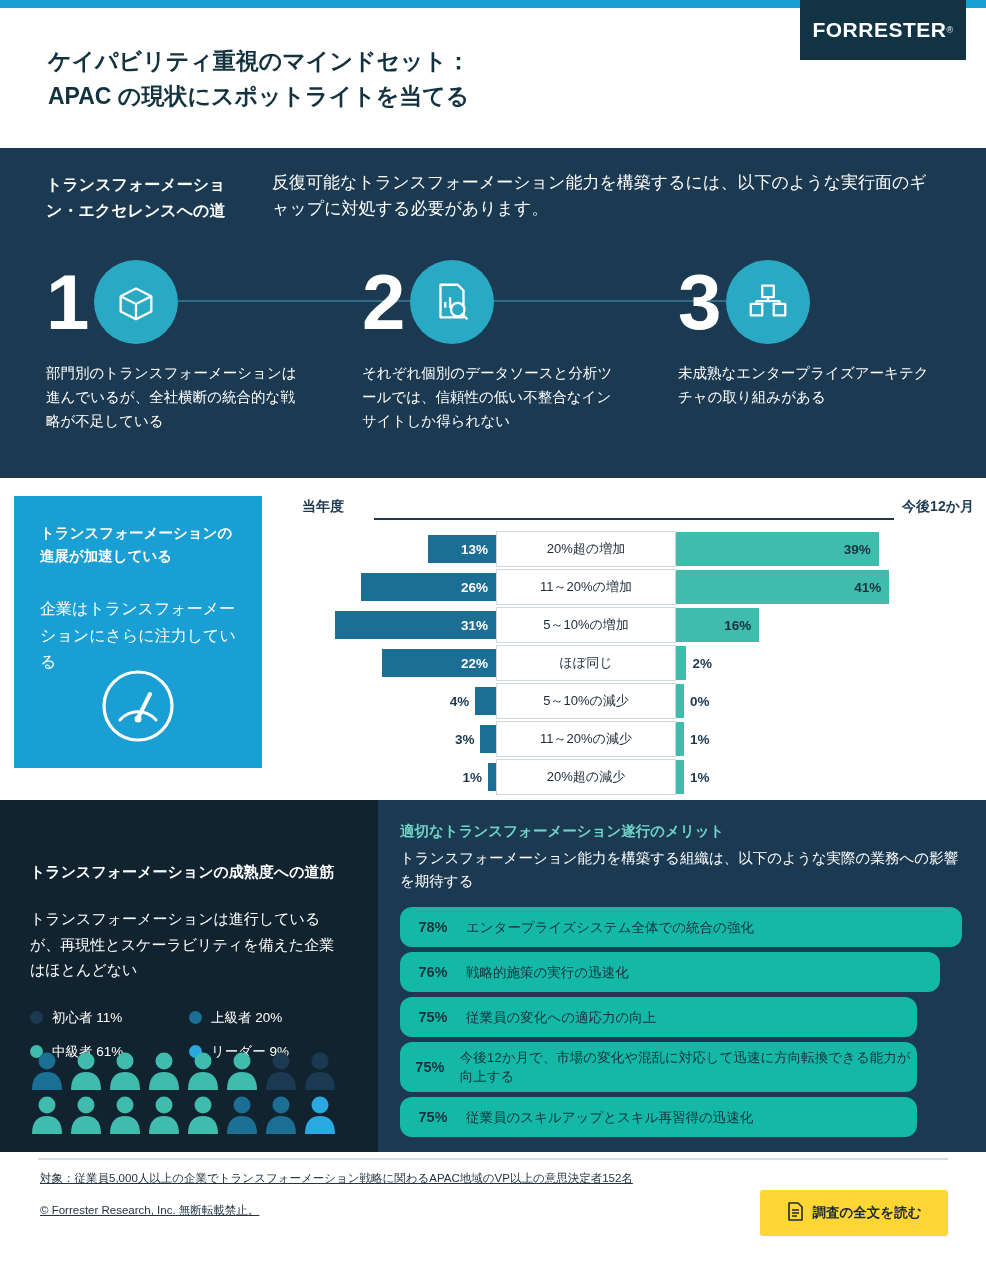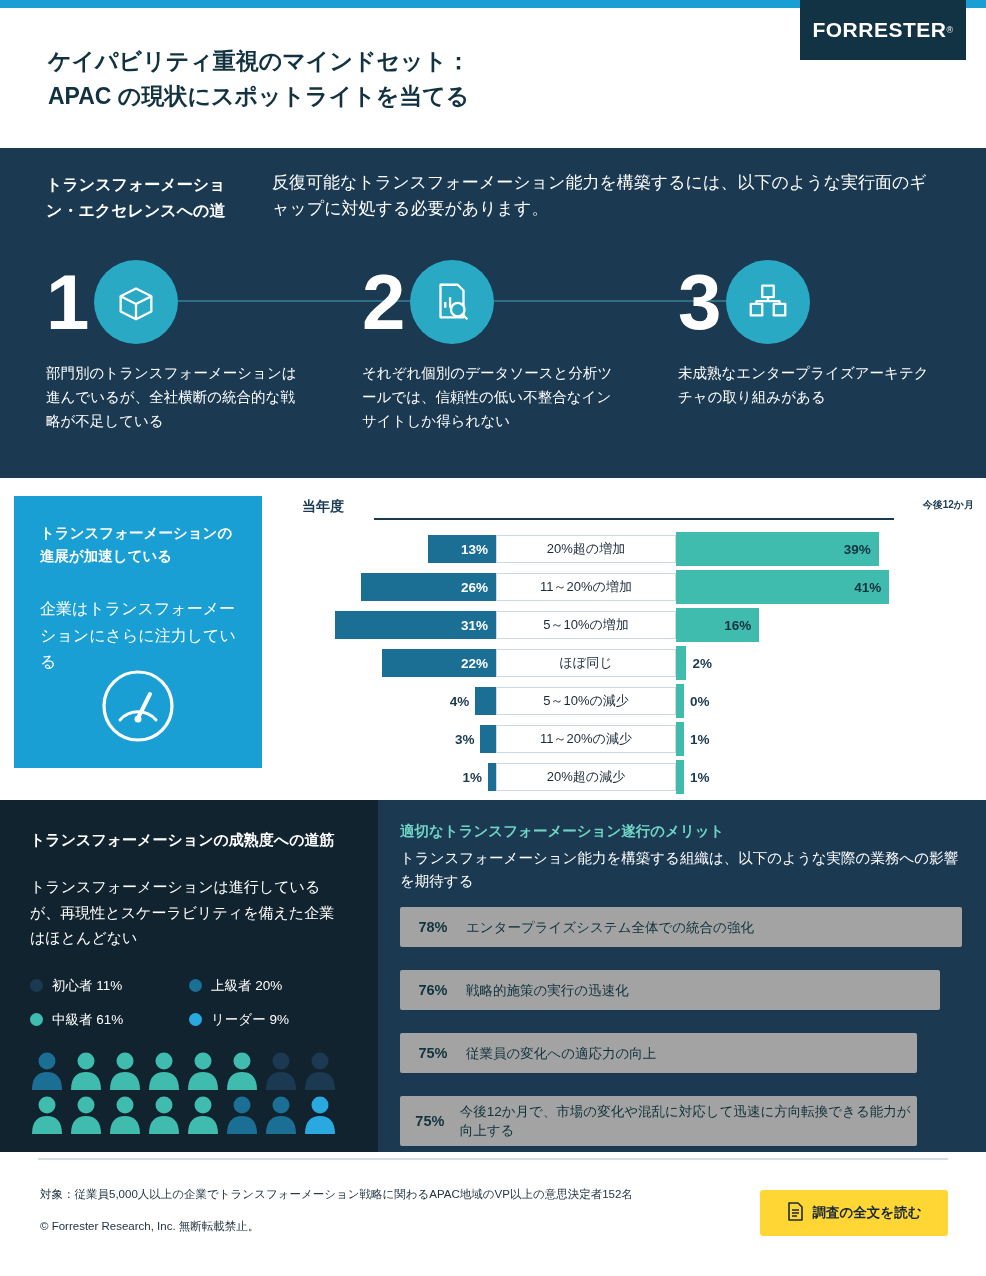--- a/index.html
+++ b/index.html
@@ -79,89 +79,89 @@
   }
   .chart-side-h { font-size: 14.5px; font-weight: bold; line-height: 1.6; }
   .chart-side-p { margin-top: 28px; font-size: 16px; line-height: 1.65; }
   .gauge { position: absolute; bottom: 18px; left: 80px; width: 88px; height: 88px; }
 
   .chart-area { position: absolute; top: 10px; left: 278px; width: 700px; height: 300px; }
   .chart-hdr-left {
     position: absolute; top: 10px; left: 24px; font-size: 14px; font-weight: bold; color: #1b3a52;
   }
   .chart-hdr-right {
-    position: absolute; top: 10px; right: 4px; font-size: 10px; font-weight: bold; color: #1b3a52;
+    position: absolute; top: 10px; right: 4px; font-size: 14px; font-weight: bold; color: #1b3a52;
   }
   .chart-rule {
     position: absolute; top: 30px; left: 96px; width: 520px; height: 2px; background: #1b3a52;
   }
   .rows { position: absolute; top: 44px; left: 0; width: 700px; }
   .row { position: relative; height: 34px; margin-bottom: 4px; display: flex; align-items: center; }
   .left-wrap {
     width: 218px; display: flex; align-items: center; justify-content: flex-end; gap: 6px;
   }
   .lbl-out { font-size: 13.5px; font-weight: bold; color: #1b3a52; }
   .bar-left {
     height: 28px; background: #1b6e94; display: flex; align-items: center; justify-content: flex-end;
     padding-right: 8px; color: #ffffff; font-size: 13.5px; font-weight: bold;
   }
   .center-lbl {
-    width: 180px; height: 28px; border: 1px solid #cfd8dd; background: #ffffff;
+    width: 180px; height: 36px; border: 1px solid #cfd8dd; background: #ffffff;
     display: flex; align-items: center; justify-content: center;
     font-size: 13px; color: #1b2a38;
   }
   .right-wrap { display: flex; align-items: center; gap: 6px; }
   .bar-right {
     height: 34px; background: #3fbcae; display: flex; align-items: center; justify-content: flex-end;
     padding-right: 8px; color: #14333f; font-size: 13.5px; font-weight: bold;
   } 
 
   
   .sec-mat {
     position: absolute; top: 800px; left: 0; width: 986px; height: 352px;
     background: #ffffff;
   }
   .mat-left {
     position: absolute; top: 0; left: 0; width: 378px; height: 352px;
     background: #11232f; color: #ffffff; padding: 28px 30px;
   }
-  .mat-h { font-size: 15px; font-weight: bold; line-height: 1.6; }
+  .mat-h { font-size: 15px; font-weight: bold; line-height: 1.6; margin-top: 32px; }
   .mat-p { margin-top: 22px; font-size: 15px; line-height: 1.7; }
   .legend { margin-top: 26px; width: 318px; }
   .legend-row { display: flex; margin-bottom: 16px; }
   .legend-item { width: 159px; display: flex; align-items: center; gap: 9px; font-size: 13.5px; }
   .dot { width: 13px; height: 13px; border-radius: 50%; display: inline-block; }
   .people { position: absolute; bottom: 14px; left: 30px; width: 330px; }
   .people-row { display: flex; gap: 5px; margin-bottom: 4px; }
   .person { width: 34px; height: 40px; }
 
   .mat-right {
     position: absolute; top: 0; left: 378px; width: 608px; height: 352px;
     background: #1b3a52; color: #ffffff; padding: 22px 24px 0 22px;
   }
   .mat-right-h { font-size: 14.5px; font-weight: bold; color: #6fd3c5; }
   .mat-right-sub { margin-top: 6px; font-size: 14.5px; line-height: 1.6; }
   .benefits { margin-top: 14px; }
   .benefit {
-    position: relative; height: 40px; margin-bottom: 23px;
-    display: flex; align-items: center; border-radius: 2px;
-    background: #a3a3a3; color: #11333d;
+    position: relative; height: 40px; margin-bottom: 5px;
+    display: flex; align-items: center; border-radius: 12px;
+    background: #14b8a6; color: #11333d;
   }
   .benefit.tall { height: 50px; }
   .b-pct { width: 66px; text-align: center; font-size: 14.5px; font-weight: bold; }
   .b-txt { font-size: 13.5px; line-height: 1.45; color: #10313c; }
 
   
   .sec-foot {
     position: absolute; top: 1152px; left: 0; width: 986px; height: 124px; background: #ffffff;
   }
   .foot-rule { position: absolute; top: 6px; left: 38px; width: 910px; height: 2px; background: #d6dde1; }
   .foot-txt {
-    position: absolute; top: 32px; left: 40px; width: 700px;
-    font-size: 11.5px; line-height: 1.75; color: #233542;
+    position: absolute; top: 16px; left: 40px; width: 700px;
+    font-size: 11.5px; line-height: 1.75; color: #233542; text-decoration: underline;
   }
   .foot-copy { margin-top: 12px; font-size: 11.5px; color: #233542; }
   .cta {
     position: absolute; top: 38px; left: 760px; width: 188px; height: 46px;
     background: #ffd633; border-radius: 3px;
     display: flex; align-items: center; justify-content: center; gap: 9px;
     font-size: 13.5px; font-weight: bold; color: #1b2a38; cursor: pointer;
   }
   .cta svg { width: 17px; height: 19px; }
 </style>

